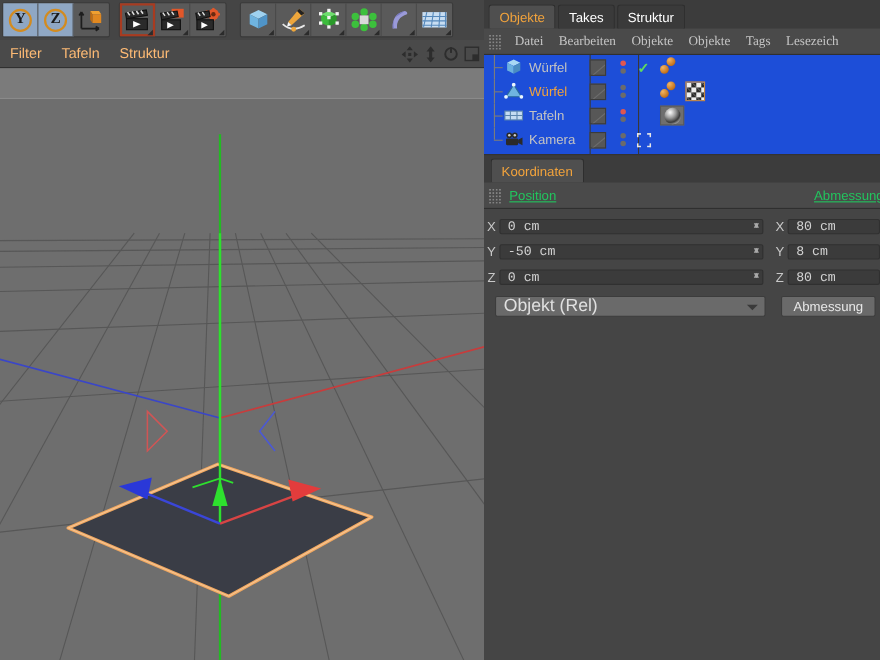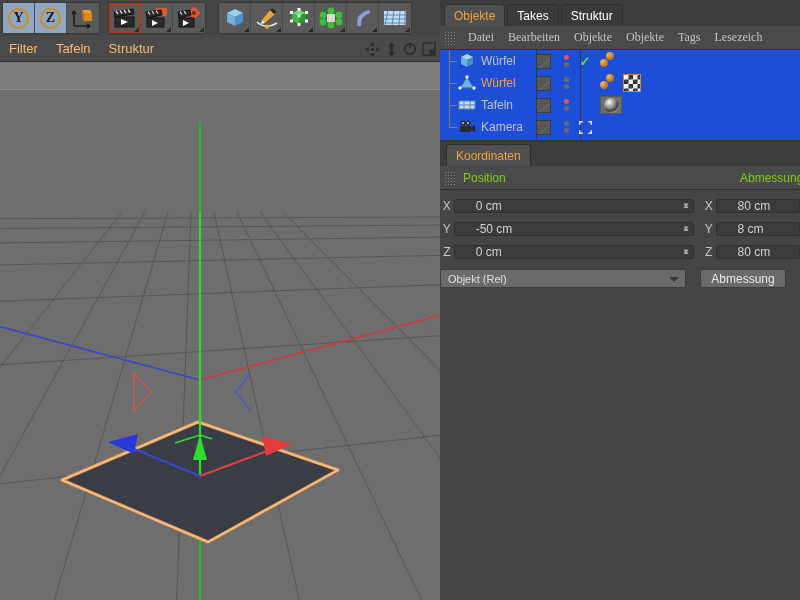--- a/index.html
+++ b/index.html
@@ -172,44 +172,45 @@
 
   
   .coord-tabbar {
     height: 26px; background: #3c3c3c; display: flex; align-items: flex-end;
     padding-left: 6px; border-top: 1px solid #333;
   }
   .coord-head {
     height: 24px; background: #4a4a4a; display: flex; align-items: center;
     border-bottom: 1px solid #2f2f2f; position: relative;
   }
-  .coord-head-label { font-size: 12px; color: #84cc16; }
+  .coord-head-label { font-size: 12px; color: #22c55e; text-decoration: underline; }
   .coord-head-label.pos { margin-left: 2px; }
   .coord-head-label.dim { position: absolute; left: 300px; }
 
   .coord-grid { padding: 5px 0 0 0; }
   .coord-row { display: flex; align-items: center; height: 22px; margin-bottom: 1px; }
   .ax { width: 14px; text-align: center; font-size: 12px; color: #c8c8c8; }
   .field {
     height: 14px; background: #3b3b3b; border: 1px solid #303030;
     border-radius: 2px; display: flex; align-items: center;
-    padding-left: 21px; font-size: 12px; color: #d2d2d2;
+    padding-left: 7px; font-size: 12px; color: #d2d2d2;
     position: relative;
+    font-family: Liberation Mono, monospace;
   }
   .field.pos { width: 246px; }
   .field.dim { width: 86px; }
   .spin {
     position: absolute; right: 3px; top: 50%; transform: translateY(-50%);
     display: flex; flex-direction: column; line-height: 0; color: #a8a8a8; font-size: 8px;
   }
   .dropdown {
-    margin-left: 0; width: 246px; height: 19px;
+    margin-left: 10px; width: 246px; height: 19px;
     background: #6a6a6a; border: 1px solid #3c3c3c; border-radius: 2px;
     display: flex; align-items: center; padding-left: 7px;
-    font-size: 11px; color: #e0e0e0; position: relative;
+    font-size: 16px; color: #e0e0e0; position: relative;
   }
   .dd-arrow {
     position: absolute; right: 6px; top: 7px;
     width: 0; height: 0; border-left: 5px solid transparent;
     border-right: 5px solid transparent; border-top: 5px solid #3a3a3a;
   }
   .btn-abm {
     margin-left: 14px; width: 86px; height: 19px;
     background: #6a6a6a; border: 1px solid #3c3c3c; border-radius: 2px;
     display: flex; align-items: center; justify-content: center;

